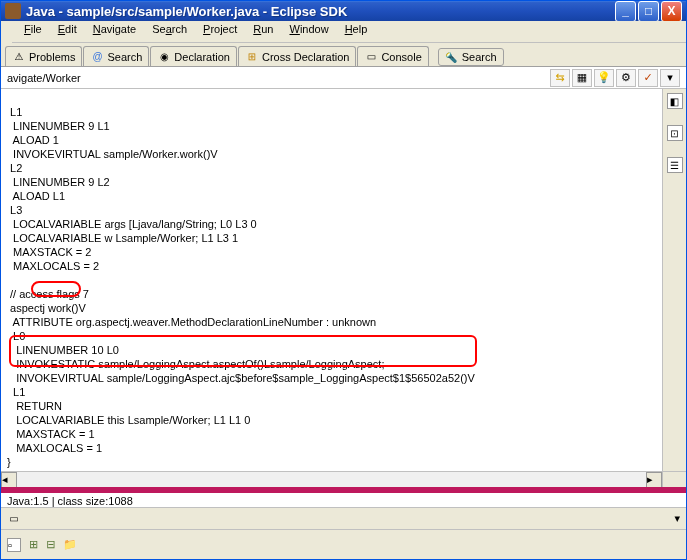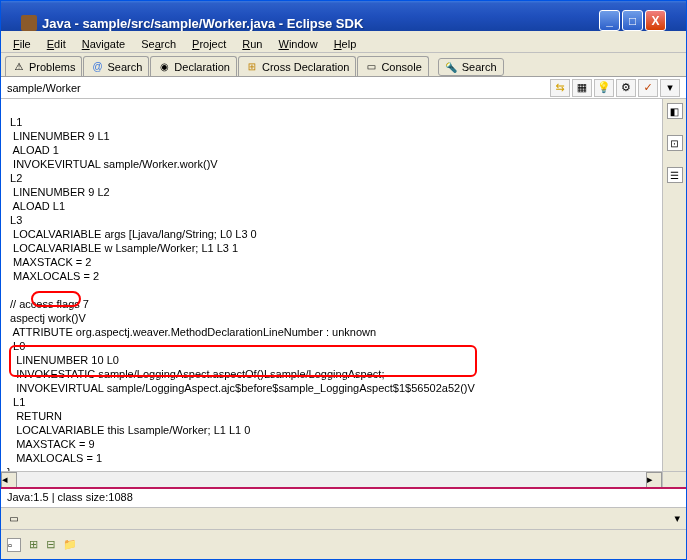--- a/index.html
+++ b/index.html
@@ -1,44 +1,44 @@
 <!DOCTYPE html>
 <html><head>
 <meta charset="utf-8">
 <style>
 * { margin: 0; padding: 0; box-sizing: border-box; }
 body { font-family: Tahoma, Arial, sans-serif; font-size: 11px; background: #ece9d8; }
 .window { width: 687px; height: 560px; border: 1px solid #0054e3; background: #ece9d8; display: flex; flex-direction: column; }
-.titlebar { height: 30px; background: linear-gradient(to bottom, #3b77dd 0%, #2c5fc9 8%, #1f4fbc 50%, #1542a5 100%); display: flex; align-items: flex-end; padding: 0 20px; color: #fff; }
+.titlebar { height: 20px; background: linear-gradient(to bottom, #3b77dd 0%, #2c5fc9 8%, #1f4fbc 50%, #1542a5 100%); display: flex; align-items: center; padding: 0 4px; color: #fff; }
 .titlebar-icon { width: 16px; height: 16px; margin-right: 5px; background: #8b5a2b; border-radius: 2px; }
 .titlebar-text { flex: 1; font-size: 13px; font-weight: bold; text-shadow: 1px 1px 1px rgba(0,0,0,0.3); }
 .win-btns { display: flex; gap: 2px; }
 .win-btn { width: 21px; height: 21px; border: 1px solid #fff; border-radius: 3px; display: flex; align-items: center; justify-content: center; font-family: Arial; font-size: 12px; font-weight: bold; cursor: pointer; }
 .win-min, .win-max { background: linear-gradient(#6f9de8, #2c5fc9); color: #fff; }
 .win-close { background: linear-gradient(#f08080, #d63d00); color: #fff; }
-.menubar { height: 22px; background: #ece9d8; display: flex; align-items: flex-end; padding: 0 4px; border-bottom: 1px solid #c0c0c0; }
+.menubar { height: 22px; background: #ece9d8; display: flex; align-items: flex-start; padding: 0 4px; border-bottom: 1px solid #c0c0c0; margin-left: 11px; }
 .menu-item { padding: 2px 8px; cursor: pointer; }
 .menu-item span.u { text-decoration: underline; }
 .tabbar { height: 24px; background: #ece9d8; display: flex; align-items: flex-end; padding: 2px 4px 0 4px; border-bottom: 1px solid #a0a0a0; gap: 1px; }
 .tab { display: flex; align-items: center; padding: 2px 6px; border: 1px solid #a0a0a0; border-bottom: none; border-radius: 3px 3px 0 0; background: #ece9d8; cursor: pointer; height: 20px; gap: 3px; }
 .tab.active { background: #fff; border-bottom: 1px solid #fff; margin-bottom: -1px; }
 .tab-ico { width: 14px; height: 14px; display: flex; align-items: center; justify-content: center; font-size: 10px; }
 .tab-close { width: 12px; height: 12px; font-size: 11px; color: #666; margin-left: 3px; }
 .search-tab { display: flex; align-items: center; border: 1px solid #a0a0a0; border-radius: 3px; padding: 1px 6px; margin-left: 8px; height: 18px; gap: 3px; }
 .toolbar-row { height: 22px; background: #fff; border-bottom: 1px solid #c0c0c0; display: flex; align-items: center; padding: 0 6px; }
 .toolbar-row .left { flex: 1; font-size: 11px; }
 .toolbar-row .btns { display: flex; gap: 2px; }
 .tb-btn { width: 20px; height: 18px; border: 1px solid #c0c0c0; background: #f5f5f5; cursor: pointer; display: flex; align-items: center; justify-content: center; font-size: 11px; }
 .content { flex: 1; display: flex; background: #fff; overflow: hidden; }
 .code-area { flex: 1; overflow: auto; padding: 2px 6px; font-family: Tahoma, Arial, sans-serif; font-size: 11px; line-height: 14px; color: #000; white-space: pre; position: relative; }
 .right-gutter { width: 24px; background: #ece9d8; border-left: 1px solid #c0c0c0; display: flex; flex-direction: column; align-items: center; padding-top: 4px; gap: 4px; }
 .gutter-ico { width: 16px; height: 16px; border: 1px solid #999; background: #fff; font-size: 10px; display: flex; align-items: center; justify-content: center; cursor: pointer; }
 .red-oval { position: absolute; border: 2px solid #ff0000; border-radius: 10px; }
 .red-rect { position: absolute; border: 2px solid #ff0000; border-radius: 6px; }
-.status { height: 20px; background: #fff; border-top: 2px solid #be185d; padding: 2px 6px; font-size: 11px; }
+.status { height: 20px; background: #fff; border-top: 6px solid #be185d; padding: 2px 6px; font-size: 11px; }
 .bottom-bar { height: 30px; background: #ece9d8; border-top: 1px solid #c0c0c0; display: flex; align-items: center; padding: 0 6px; }
 .console-row { height: 22px; border-top: 1px solid #c0c0c0; display: flex; align-items: center; padding: 0 6px; gap: 2px; }
 .sq-ico { width: 14px; height: 14px; display: inline-block; }
 .scrollbar-h { height: 16px; background: #ece9d8; border-top: 1px solid #c0c0c0; display: flex; }
 .sb-track { flex: 1; background: #f0f0f0; }
 .sb-btn { width: 16px; height: 16px; background: #ece9d8; border: 1px solid #999; }
 </style>
 </head>
 <body>
 
@@ -85,21 +85,21 @@
         <span class="tab-ico">▭</span>
         <span>Console</span>
       </div>
     <div class="search-tab">
         <span class="tab-ico" style="color:#c08000">🔦</span>
         <span>Search</span>
       </div>
   </div>
 
   <div class="toolbar-row">
-    <div class="left">sample/Worker</div>
+    <div class="left">avigate/Worker</div>
     <div class="btns">
       <div class="tb-btn" style="color:#d4a000">⇆</div>
       <div class="tb-btn">▦</div>
       <div class="tb-btn" style="color:#e0b000">💡</div>
       <div class="tb-btn">⚙</div>
       <div class="tb-btn" style="color:#c04000">✓</div>
       <div class="tb-btn">▾</div>
     </div>
   </div>
 
@@ -121,21 +121,21 @@
 <span> // access flags 7</span>
 <span> aspectj work()V</span>
 <span>  ATTRIBUTE org.aspectj.weaver.MethodDeclarationLineNumber : unknown</span>
 <span>  L0</span>
 <span>   LINENUMBER 10 L0</span>
 <span>   INVOKESTATIC sample/LoggingAspect.aspectOf()Lsample/LoggingAspect;</span>
 <span>   INVOKEVIRTUAL sample/LoggingAspect.ajc$before$sample_LoggingAspect$1$56502a52()V</span>
 <span>  L1</span>
 <span>   RETURN</span>
 <span>   LOCALVARIABLE this Lsample/Worker; L1 L1 0</span>
-<span>   MAXSTACK = 9</span>
+<span>   MAXSTACK = 1</span>
 <span>   MAXLOCALS = 1</span>
 <span>}</span>
       <div class="red-oval" style="left:30px; top:192px; width:50px; height:16px;"></div>
       <div class="red-rect" style="left:8px; top:246px; width:468px; height:32px;"></div>
     </div>
     <div class="right-gutter">
       <div class="gutter-ico">◧</div>
       <div style="height:8px"></div>
       <div class="gutter-ico">⊡</div>
       <div style="height:8px"></div>

